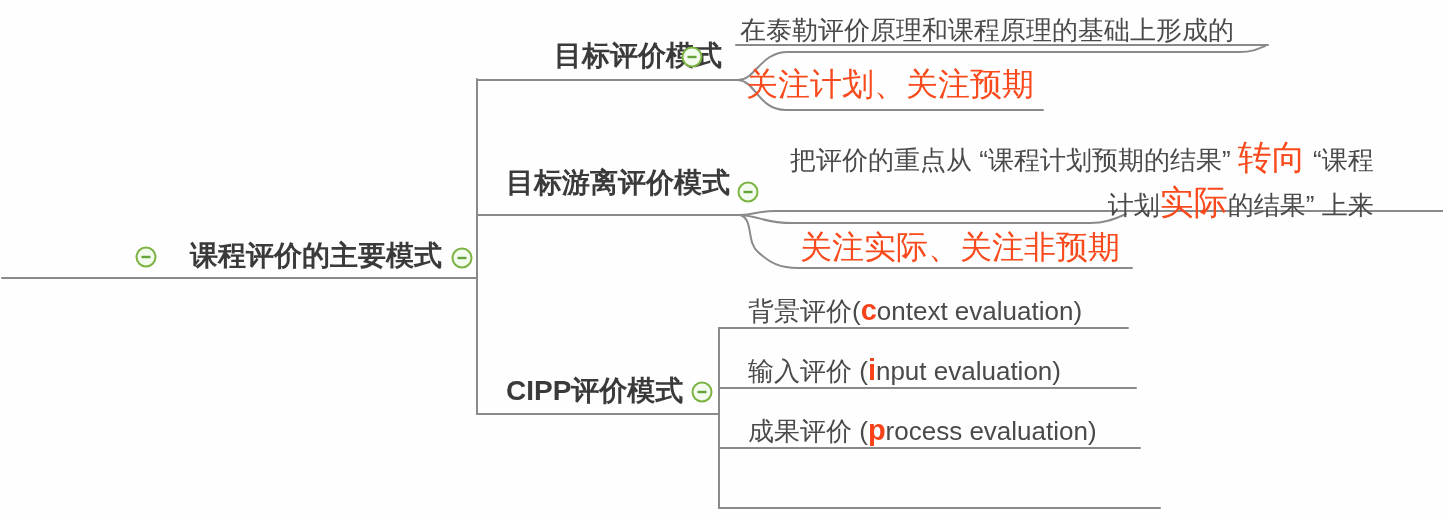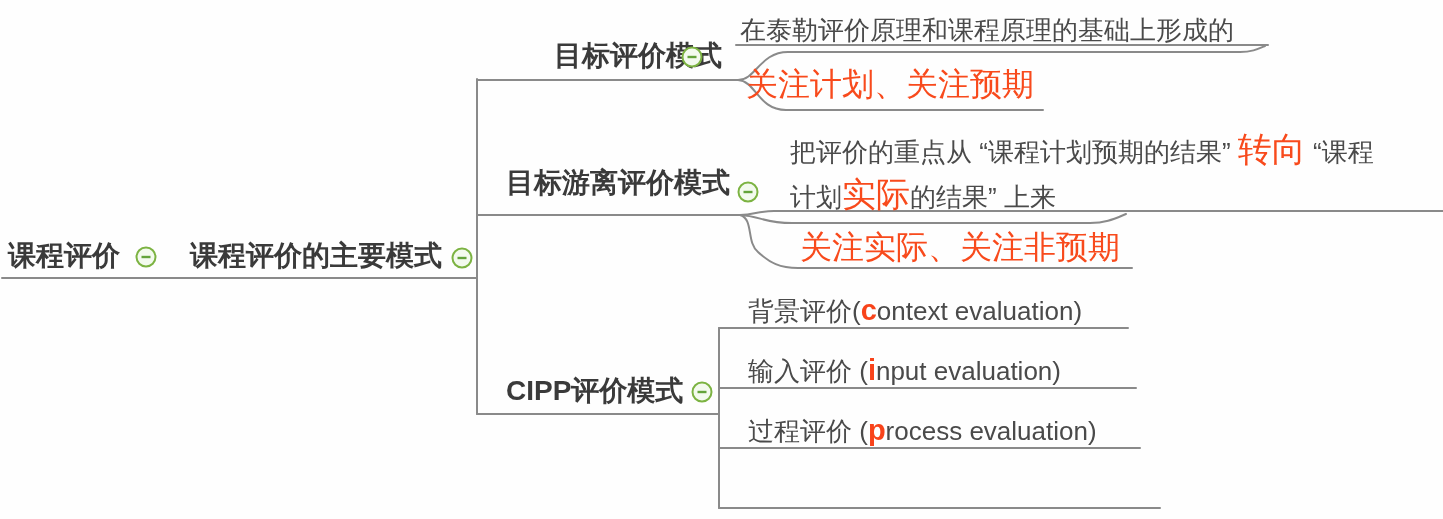--- a/index.html
+++ b/index.html
@@ -36,21 +36,20 @@
       <path d="M740 215 C754 219 746 242 758 252 C770 263 780 268 798 268 H1132"></path>
       <path d="M477 414 H719"></path>
       <path d="M719 328 V508"></path>
       <path d="M719 328 H1128"></path>
       <path d="M719 388 H1136"></path>
       <path d="M719 448 H1140"></path>
       <path d="M719 508 H1160"></path>
     </g>
   </svg>
 
-  <div class="abs node-title" style="left:8px;top:240px;">课程评价</div>
   <svg class="collapse-icon" style="left:135px;top:246px;" viewBox="0 0 22 22">
     <circle cx="11" cy="11" r="9.5" fill="#f3faee" stroke="#7cb342" stroke-width="2"></circle>
     <line x1="6.5" y1="11" x2="15.5" y2="11" stroke="#63a33a" stroke-width="2.4"></line>
   </svg>
 
   <div class="abs node-title" style="left:190px;top:240px;">课程评价的主要模式</div>
   <svg class="collapse-icon" style="left:451px;top:247px;" viewBox="0 0 22 22">
     <circle cx="11" cy="11" r="9.5" fill="#f3faee" stroke="#7cb342" stroke-width="2"></circle>
     <line x1="6.5" y1="11" x2="15.5" y2="11" stroke="#63a33a" stroke-width="2.4"></line>
   </svg>
@@ -61,25 +60,25 @@
     <line x1="6.5" y1="11" x2="15.5" y2="11" stroke="#63a33a" stroke-width="2.4"></line>
   </svg>
   <div class="abs red-callout" style="left:746px;top:66px;">关注计划、关注预期</div>
   <div class="abs child-text" style="left:740px;top:16px;">在泰勒评价原理和课程原理的基础上形成的</div>
 
   <div class="abs node-title" style="left:506px;top:167px;">目标游离评价模式</div>
   <svg class="collapse-icon" style="left:737px;top:181px;" viewBox="0 0 22 22">
     <circle cx="11" cy="11" r="9.5" fill="#f3faee" stroke="#7cb342" stroke-width="2"></circle>
     <line x1="6.5" y1="11" x2="15.5" y2="11" stroke="#63a33a" stroke-width="2.4"></line>
   </svg>
-  <div class="abs note-par" style="left:790px;top:128px;"><span>把评价的重点从 </span><span>“课程计划预期的结果” </span><span class="accent-big">转向</span><span> “课程</span><br><span>计划</span><span class="accent-big">实际</span><span>的结果” 上来</span></div>
+  <div class="abs note-par" style="left:790px;top:136px;text-align:right;"><span>把评价的重点从 </span><span>“课程计划预期的结果” </span><span class="accent-big">转向</span><span> “课程</span><br><span>计划</span><span class="accent-big">实际</span><span>的结果” 上来</span></div>
   <div class="abs red-callout" style="left:800px;top:229px;">关注实际、关注非预期</div>
 
   <div class="abs node-title" style="left:506px;top:375px;">CIPP评价模式</div>
   <svg class="collapse-icon" style="left:691px;top:381px;" viewBox="0 0 22 22">
     <circle cx="11" cy="11" r="9.5" fill="#f3faee" stroke="#7cb342" stroke-width="2"></circle>
     <line x1="6.5" y1="11" x2="15.5" y2="11" stroke="#63a33a" stroke-width="2.4"></line>
   </svg>
   <div class="abs child-text" style="left:748px;top:294px;text-align:right;"><span>背景评价(</span><span class="accent-letter">c</span><span>ontext evaluation)</span></div>
   <div class="abs child-text" style="left:748px;top:354px;"><span>输入评价 (</span><span class="accent-letter">i</span><span>nput evaluation)</span></div>
-  <div class="abs child-text" style="left:748px;top:414px;"><span>过程评价 (</span><span class="accent-letter">p</span><span>rocess evaluation)</span></div>
+  <div class="abs child-text" style="left:748px;top:414px;"><span>成果评价 (</span><span class="accent-letter">p</span><span>rocess evaluation)</span></div>
 
 </div>
 
 </body></html>

